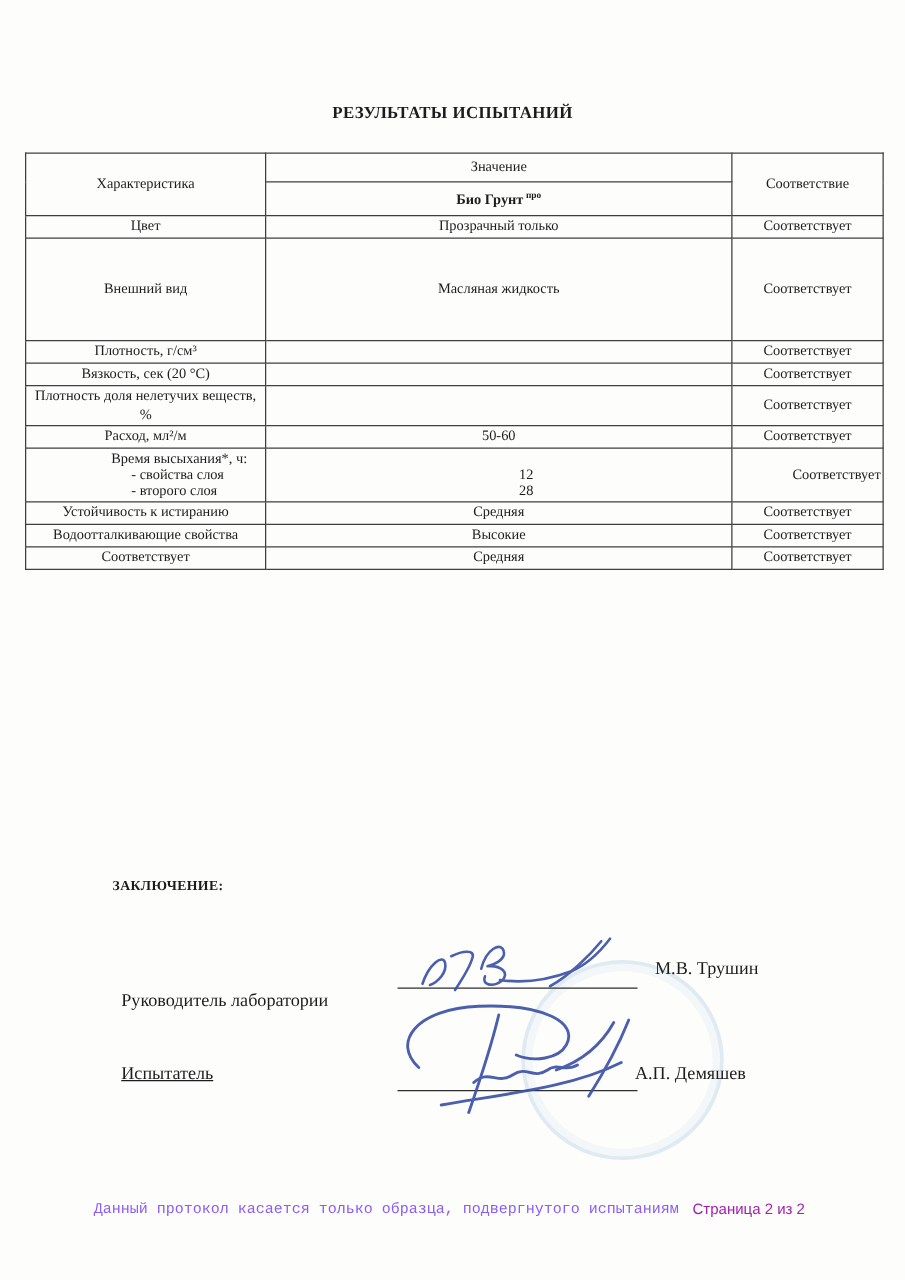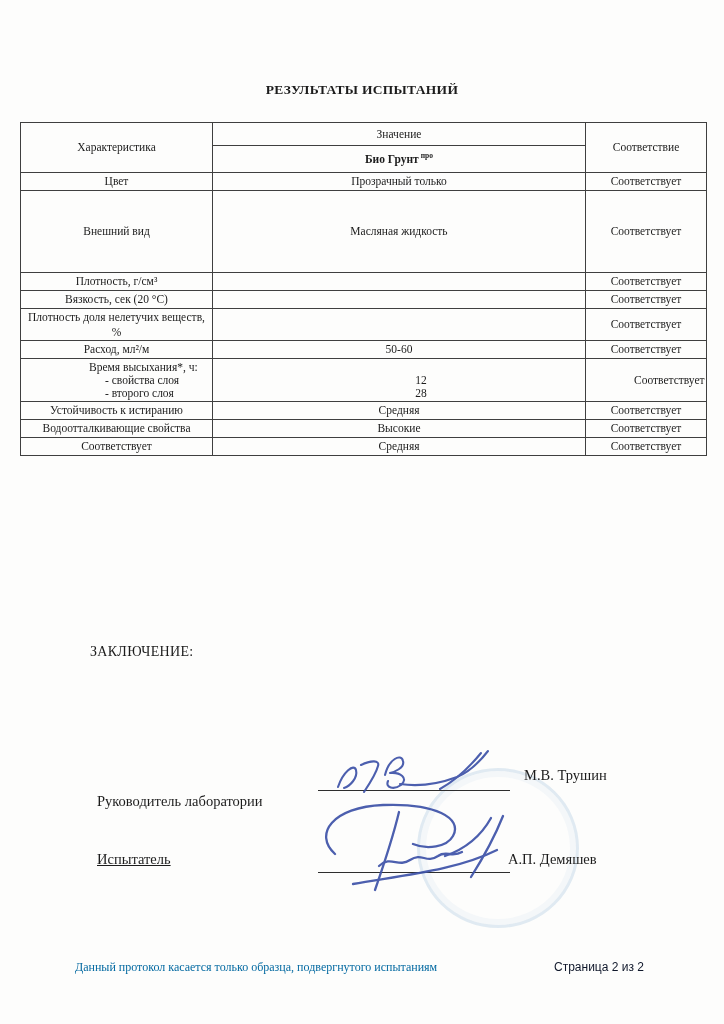--- a/index.html
+++ b/index.html
@@ -27,41 +27,41 @@
   tr.rstd td { height:15px; }
   tr.rtall td { height:79px; }
   tr.r2l td { height:29px; }
   tr.r3l td { height:40px;padding-left:48px; }
   .sup { font-size:7.5px; vertical-align:super; font-weight:bold; margin-left:2px; }
   .left-cell { text-align:left !important; }
   .ln { height:13px; line-height:13px; white-space:nowrap; }
   .l1 { padding-left:20px; }
   .l2 { padding-left:36px; }
   .concl-head {
-    position:absolute; left:90px; top:644px;
-    font-weight:normal; font-size:14px; letter-spacing:.3px;
+    position:absolute; left:90px; top:703px;
+    font-weight:bold; font-size:11px; letter-spacing:.3px;
   }
   .concl-text { position:absolute; left:75px; top:696px; font-size:15px; }
   .sig-label { position:absolute; font-size:14.5px; }
   .sig-line { position:absolute; border-bottom:1.3px solid #2e2e2e; }
   .sig-name { position:absolute; font-size:14.5px;text-align:right; }
   .sig-svg { position:absolute; }
   .stamp {
     position:absolute; left:417px; top:768px; width:156px; height:154px;
     border:3px solid rgba(150,185,215,0.28); border-radius:50%;
     box-shadow: inset 0 0 0 6px rgba(170,200,225,0.10);
     filter: blur(0.6px);
   }
   .footer-note {
     position:absolute; left:75px; top:960px;
-    font-family:Liberation Serif, serif; font-size:12px; color:#0369a1;
+    font-family:Liberation Mono, monospace; font-size:12px; color:#8b5cf6;
   }
   .footer-page {
     position:absolute; left:554px; top:960px;
-    font-family:"Liberation Sans", sans-serif; font-size:12px; color:#0f172a;
+    font-family:"Liberation Sans", sans-serif; font-size:12px; color:#a21caf;
   }
 </style>
 </head>
 <body>
 
 <div class="page">
 
   <div class="title">РЕЗУЛЬТАТЫ ИСПЫТАНИЙ</div>
 
   <table class="results">

